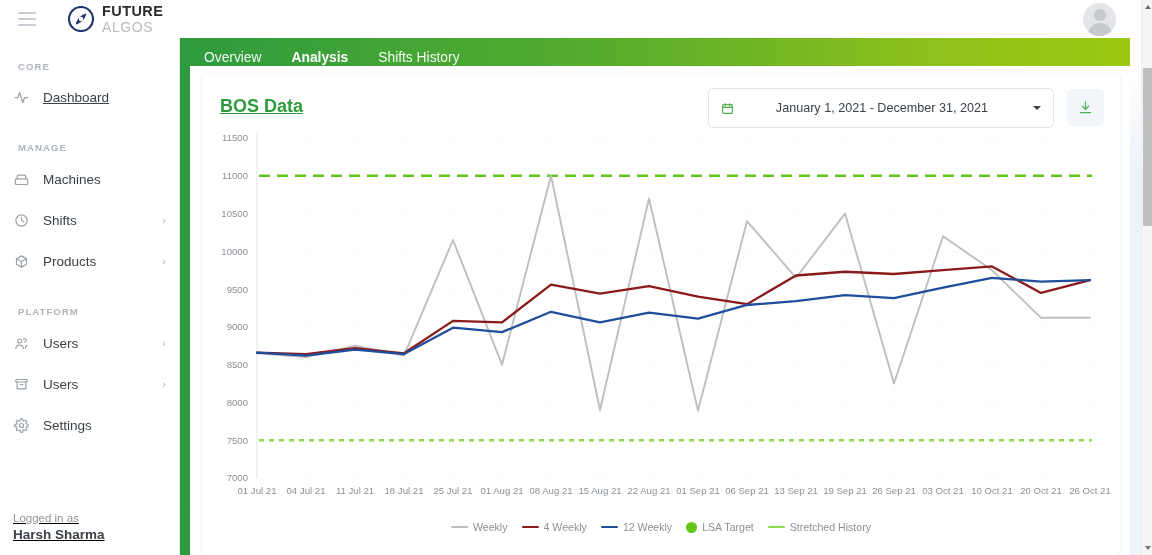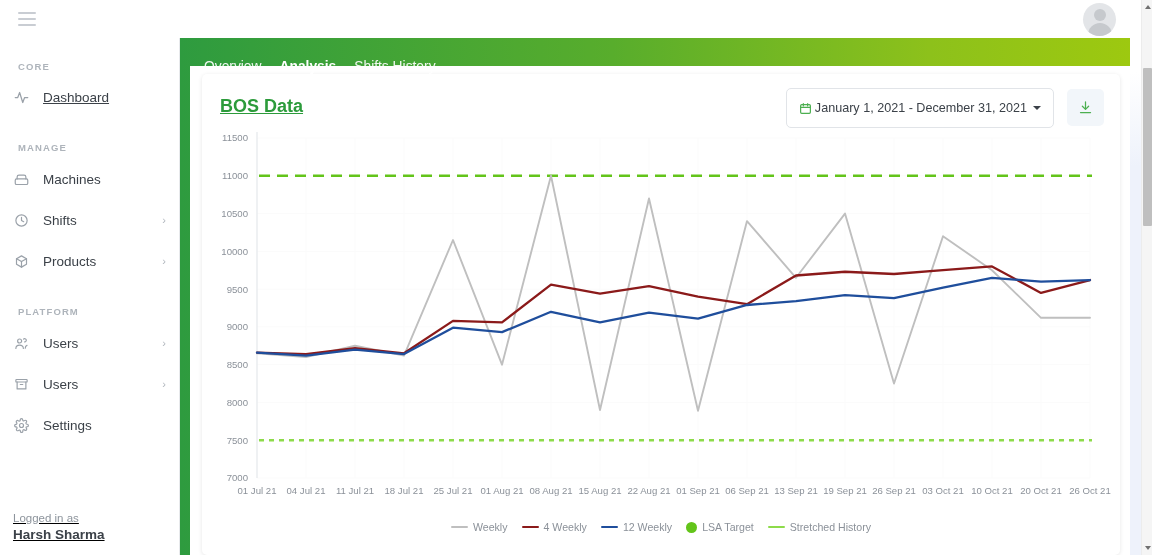--- a/index.html
+++ b/index.html
@@ -71,21 +71,21 @@
   .nav-chevron { margin-left: auto; color: #b0b6bd; font-size: 11px; line-height: 1; }
   .m-top-core { margin-top: 10px; text-decoration: underline; }
   .m-top { margin-top: 11px; }
   .logged {
     position: absolute; left: 13px; bottom: 13px; text-decoration: underline;
   }
   .logged-label { font-size: 11.5px; color: #8d949c; }
   .logged-name { font-size: 13.5px; font-weight: bold; color: #3b4148; margin-top: 3px; }
   .tabs {
     position: absolute; left: 202px; top: 38px; height: 38px;
-    display: flex; align-items: flex-end; gap: 14px; z-index: 5;
+    display: flex; align-items: center; gap: 26px; z-index: 5;
   }
   .tab {
     font-size: 13.8px; color: #ffffff; cursor: pointer; opacity: .93;
     padding: 2px 2px;
   }
   .tab.active { font-weight: bold; opacity: 1; }
 
   
   .green-page-bg {
     position: absolute; left: 180px; top: 38px; width: 961px; height: 517px;
@@ -107,21 +107,21 @@
   }
   .card-title {
     position: absolute; left: 18px; top: 22px;
     font-size: 18px; font-weight: bold; color: #2c9b3b; text-decoration: underline;
   }
   .daterange {
     position: absolute; right: 66px; top: 14px;
     height: 40px; min-width: 232px;
     background: #ffffff; border: 1px solid #e1e4e8; border-radius: 5px;
     display: flex; align-items: center; justify-content: center;
-    padding: 0 12px; cursor: pointer;
+    padding: 0 12px; cursor: pointer; gap: 39px;
   }
   .cal-ico { width: 13px; height: 13px; margin-right: 3px; color: #4caf50; flex:0 0 13px;}
   .cal-ico svg { width: 13px; height: 13px; display:block; }
   .dr-text { font-size: 12.6px; color: #3b4148; white-space: nowrap; }
   .caret {
     width: 0; height: 0; margin-left: 6px;
     border-left: 4px solid transparent; border-right: 4px solid transparent;
     border-top: 4.5px solid #3b4148;
   }
   .dl-btn {
@@ -170,20 +170,33 @@
 </head>
 <body>
 
 <div id="app">
 
   <div class="topbar">
     <div class="hamburger">
       <i></i>
         <i></i>
         <i></i>
+    </div>
+    <div class="brand">
+      <span class="brand-mark">
+        <svg viewBox="0 0 26 26">
+          <circle cx="13" cy="13" r="12" fill="none" stroke="#23356e" stroke-width="2.2"></circle>
+          <path d="M7.5 18.5 C 10 10, 16 8, 18.5 7.5 C 16 16, 10 18, 7.5 18.5 Z" fill="#23356e"></path>
+          <circle cx="13" cy="13" r="2.2" fill="#ffffff"></circle>
+        </svg>
+      </span>
+      <span class="brand-text">
+        <span class="brand-line1" style="display:block">FUTURE</span>
+        <span class="brand-line2" style="display:block">ALGOS</span>
+      </span>
     </div>
     <div class="avatar">
       <span class="head"></span>
       <span class="body"></span>
     </div>
   </div>
 
   <div class="green-page-bg"></div>
   <div class="content-bg"></div>
 

